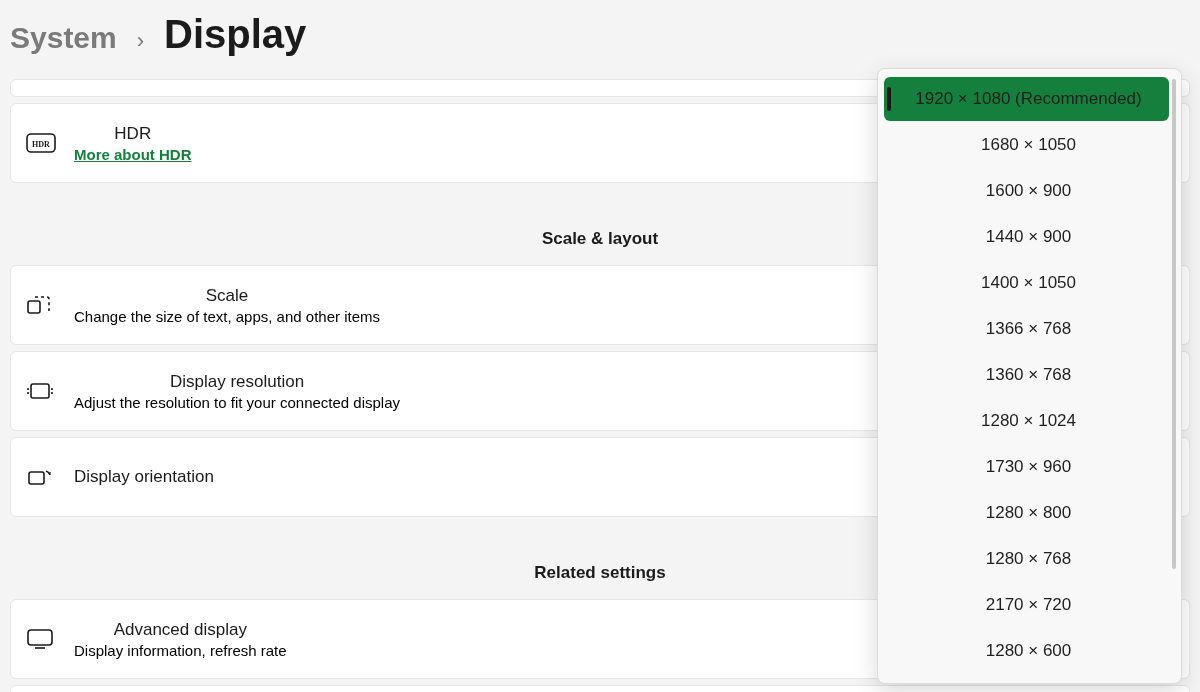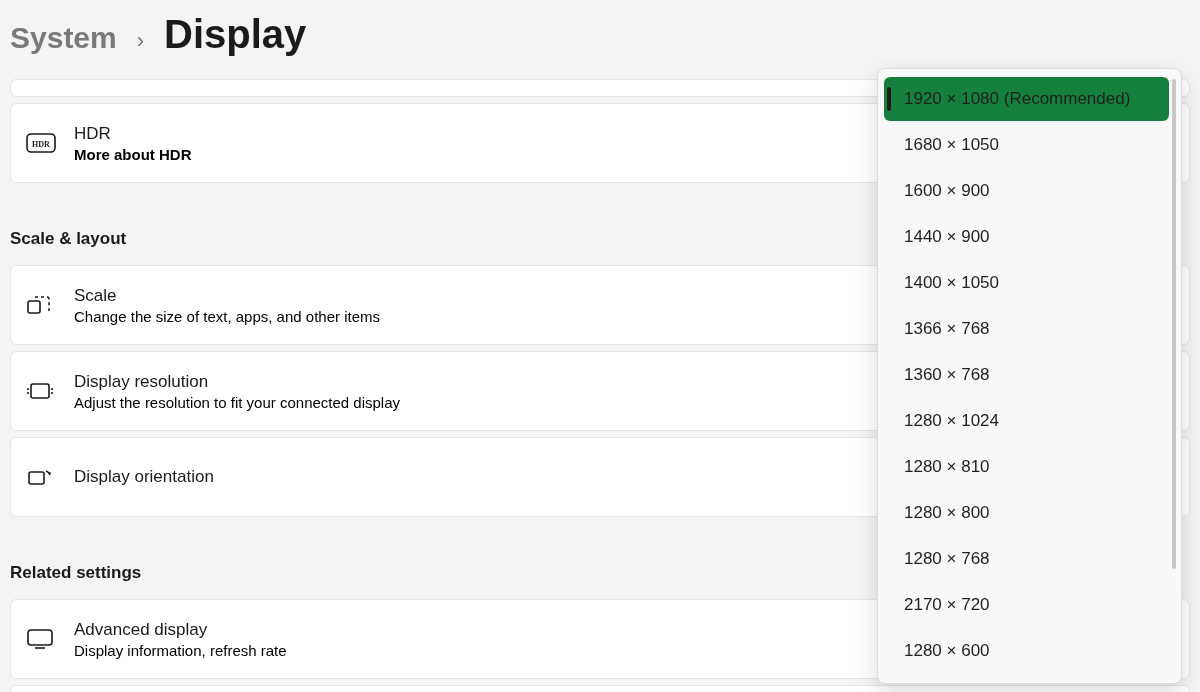--- a/index.html
+++ b/index.html
@@ -6,21 +6,21 @@
   html, body {
     width: 1200px; height: 692px;
     font-family: "Segoe UI", "Segoe UI Variable", -apple-system, Arial, sans-serif;
     background: #f4f4f4;
     color: #1b1b1b;
     overflow: hidden;
   }
   .page {
     position: relative;
     padding: 8px 10px 0 10px;
-    width: 100%; height: 100%;
+    width: 100%; height: 100%; text-align: center;
   }
   .breadcrumb {
     display: flex; align-items: baseline; gap: 20px;
     padding: 4px 0 22px 0;
   }
   .bc-parent { font-size: 30px; font-weight: 600; color: #7a7a7a; }
   .bc-sep { font-size: 22px; color: #7a7a7a; font-weight: 400; }
   .bc-current { font-size: 40px; font-weight: 700; color: #1b1b1b; }
 
   .card {
@@ -38,21 +38,21 @@
     width: 48px;
     display: flex; align-items: center; justify-content: flex-start;
     color: #2b2b2b;
     flex-shrink: 0;
   }
   .card .text {
     display: flex; flex-direction: column; gap: 2px;
   }
   .card .title { font-size: 17px; font-weight: 400; color: #1b1b1b; }
   .card .sub { font-size: 15px; color: #000000; }
-  .card .sub.bold { font-weight: 600; color: #000000; }
+  .card .sub.bold { font-weight: 600; color: #15803d; text-decoration: underline; }
 
   .section-title {
     font-size: 17px; font-weight: 600; color: #1b1b1b;
     margin: 46px 0 16px 0;
   }
 
   
   .dropdown {
     position: absolute;
     top: 68px; left: 877px;
@@ -188,21 +188,21 @@
   <div class="dropdown">
     <div class="scroll" id="res-list">
         <div class="item selected">1920 × 1080 (Recommended)</div>
         <div class="item">1680 × 1050</div>
         <div class="item">1600 × 900</div>
         <div class="item">1440 × 900</div>
         <div class="item">1400 × 1050</div>
         <div class="item">1366 × 768</div>
         <div class="item">1360 × 768</div>
         <div class="item">1280 × 1024</div>
-        <div class="item">1280 × 810</div>
+        <div class="item">1730 × 960</div>
         <div class="item">1280 × 800</div>
         <div class="item">1280 × 768</div>
         <div class="item">2170 × 720</div>
         <div class="item">1280 × 600</div>
       </div>
     <div class="scrollbar"></div>
   </div>
 
 </div>
 

